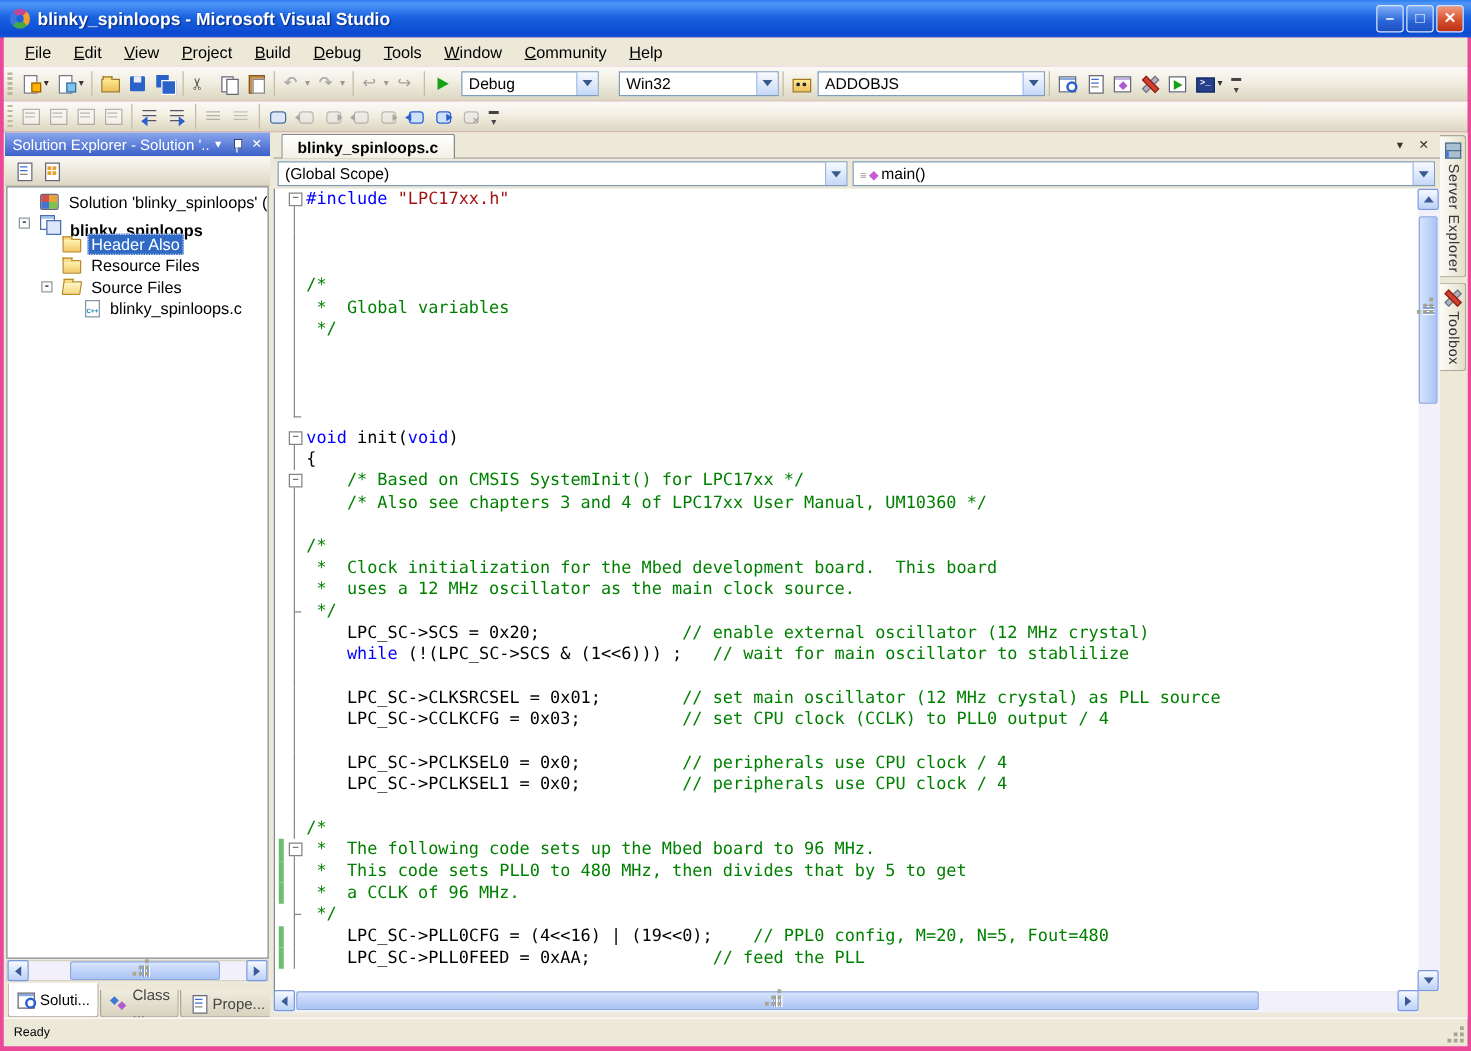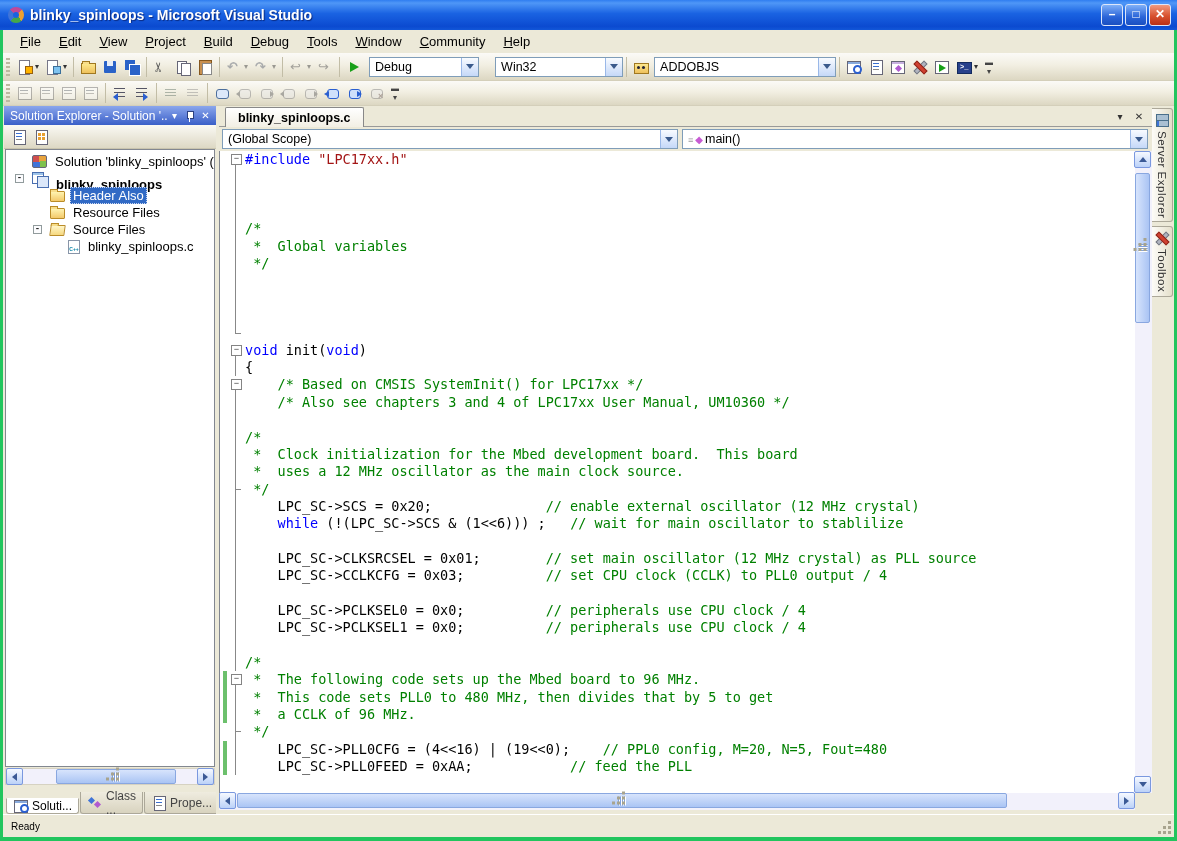--- a/index.html
+++ b/index.html
@@ -1,17 +1,17 @@
 <!DOCTYPE html>
 <html><head>
 <meta charset="utf-8">
 <style>
   html,body{margin:0;padding:0;background:#4a4a4a;font-family:"Liberation Sans",sans-serif;}
   *{box-sizing:border-box;}
-  .win{position:relative;width:1177px;height:841px;background:#22c55e;overflow:hidden;
+  .win{position:relative;width:1177px;height:841px;background:#ec4899;overflow:hidden;
        font-family:"Liberation Sans",sans-serif;}
   
   .titlebar{position:absolute;left:0;top:0;width:1177px;height:30px;
     background:linear-gradient(180deg,#2f7df0 0%,#4f97f7 10%,#1a63e2 45%,#0b4ad0 88%,#1257d8 100%);
     display:flex;align-items:center;padding:0 6px;color:#fff;}
   .vslogo{width:16px;height:16px;border-radius:50%;position:relative;flex:none;margin:0 6px 0 2px;
     background:conic-gradient(from 45deg,#f0a030 0 25%,#45a848 25% 50%,#3f74d8 50% 75%,#c04898 75%);}
   .vslogo::after{content:'';position:absolute;left:5px;top:5px;width:6px;height:6px;border-radius:50%;background:#1a62e0;}
   .wtitle{font-weight:bold;font-size:14px;text-shadow:1px 1px 1px #0a2a80;flex:1;white-space:nowrap;overflow:hidden;}
   .wbtns{display:flex;gap:2px;}
@@ -133,21 +133,21 @@
   .ti-cpp::after{content:'C++';position:absolute;bottom:1px;left:0;right:0;font:bold 5px/6px "Liberation Sans",sans-serif;color:#0a85a8;text-align:center;}
   .tlabel{padding:1px 3px;}
   .tlabel.b{font-weight:bold;margin-top:12px;}
   .tlabel.sel{background:#316ac5;color:#fff;border:1px dotted #cdd8f0;padding:0 2px;}
   
   .sehscroll{position:absolute;left:1px;top:662px;width:210px;height:17px;background:#f2f1fb;border:1px solid #d6d2c2;}
   
   .btabs{position:absolute;left:0;top:683px;right:0;height:25px;display:flex;align-items:flex-end;padding-left:2px;background:#ece9d8;}
   .btab{display:flex;align-items:center;gap:3px;height:22px;padding:0 6px;font-size:12px;color:#444;
     border:1px solid #aca899;border-top:none;margin-right:1px;background:linear-gradient(0deg,#d8d3bf,#efecdf);border-radius:0 0 3px 3px;}
-  .btab.active{background:#fff;color:#000;height:16px;border-top:1px solid #fff;margin-top:29px;}
+  .btab.active{background:#fff;color:#000;height:28px;border-top:1px solid #fff;margin-top:29px;}
   
   .splitter{position:absolute;left:216px;top:106px;width:3px;height:708px;background:#ece9d8;}
   
   .editor{position:absolute;left:219px;top:106px;width:933px;height:708px;background:#ece9d8;}
   .tabstrip{position:absolute;left:0;top:0;right:0;height:21px;border-bottom:1px solid #999;background:#ece9d8;}
   .etab{position:absolute;left:6px;top:1px;height:20px;background:linear-gradient(#fff,#f2efe4);
     border:1px solid #888;border-bottom:none;border-radius:2px 2px 0 0;padding:3px 12px 0 12px;font-size:12.5px;font-weight:bold;}
   .tsbtn{position:absolute;top:4px;width:16px;height:15px;text-align:center;color:#333;font-size:10px;line-height:14px;}
   .navbar{position:absolute;left:0;top:21px;right:0;height:24px;background:#ece9d8;}
   .cb-scope{position:absolute;left:3px;top:2px;width:456px;}

